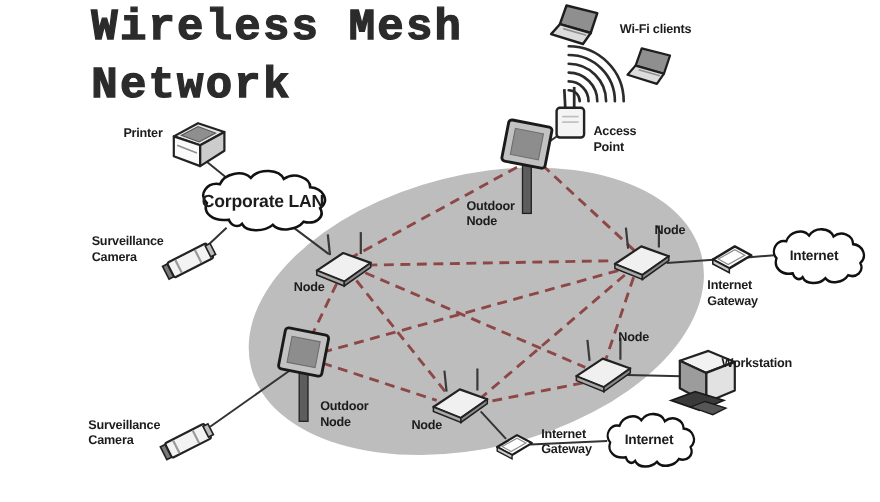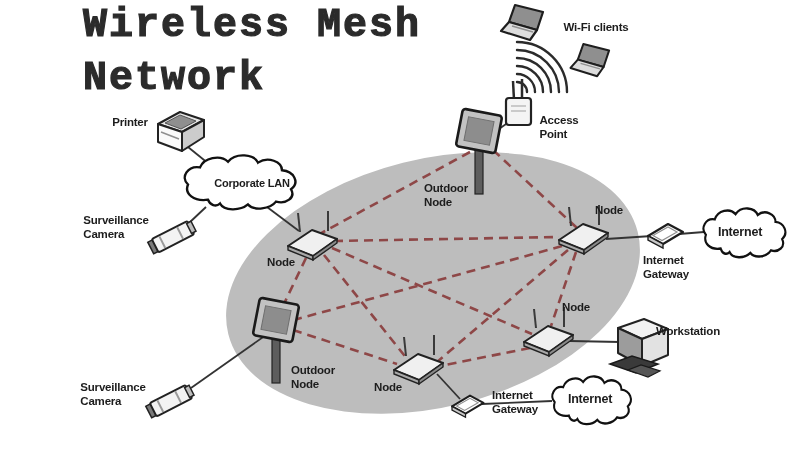--- a/index.html
+++ b/index.html
@@ -146,21 +146,21 @@
       <path d="M10,10 L34,21 L34,48 L10,35 Z" fill="#9c9c9c" stroke="#222" stroke-width="2" stroke-linejoin="round"></path>
       <path d="M2,46 L28,55 L50,46 L24,38 Z" fill="#3a3a3a" stroke="#1a1a1a" stroke-width="1.5"></path>
       <path d="M20,52 L40,59 L52,53 L33,47 Z" fill="#565656" stroke="#1a1a1a" stroke-width="1.2"></path>
     </g>
   </svg>
 
   <div class="title">Wireless Mesh
 Network</div>
 
   <div class="lbl" style="left:130px;top:122px">Printer</div>
-  <div class="lbl" style="left:252px;top:184px;font-size:11px">Corporate LAN</div>
+  <div class="lbl" style="left:239px;top:184px;font-size:16px">Corporate LAN</div>
   <div class="lbl" style="left:116px;top:227px">Surveillance
 Camera</div>
   <div class="lbl" style="left:281px;top:262px">Node</div>
   <div class="lbl" style="left:446px;top:195px">Outdoor
 Node</div>
   <div class="lbl" style="left:559px;top:127px">Access
 Point</div>
   <div class="lbl" style="left:596px;top:27px">Wi-Fi clients</div>
   <div class="lbl" style="left:609px;top:210px">Node</div>
   <div class="lbl" style="left:666px;top:267px">Internet

